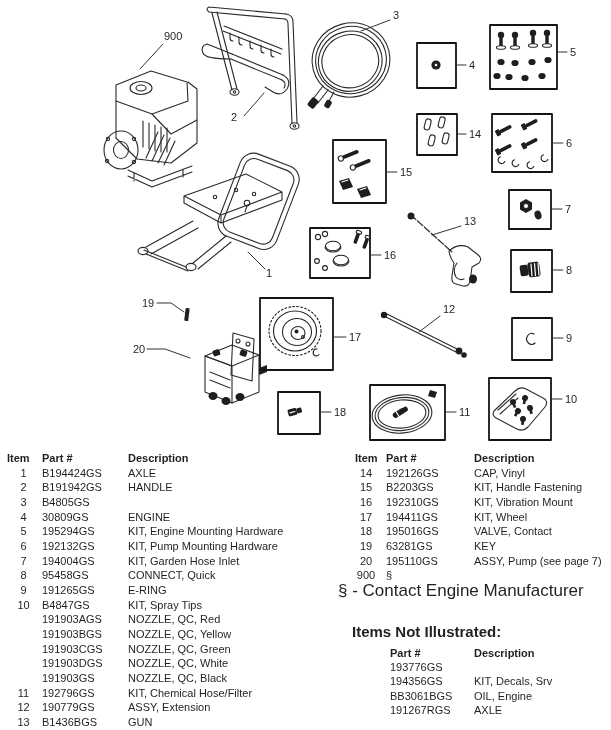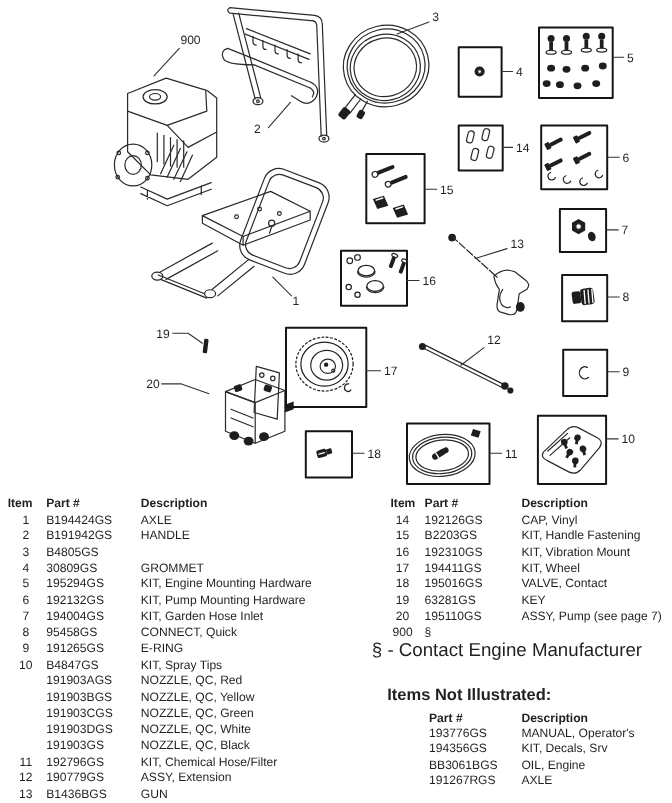--- a/index.html
+++ b/index.html
@@ -386,21 +386,21 @@
         </div>
 
         <div class="trow">
           <span class="c-item">3</span>
           <span class="c-part">B4805GS</span>
         </div>
 
         <div class="trow">
           <span class="c-item">4</span>
           <span class="c-part">30809GS</span>
-          <span class="c-desc">GROMMET</span>
+          <span class="c-desc">ENGINE</span>
         </div>
 
         <div class="trow">
           <span class="c-item">5</span>
           <span class="c-part">195294GS</span>
           <span class="c-desc">KIT, Engine Mounting Hardware</span>
         </div>
 
         <div class="trow">
           <span class="c-item">6</span>
@@ -544,21 +544,20 @@
   <div class="ni-title">Items Not Illustrated:</div>
   <div class="tbl ni-tbl">
     <div class="trow thead">
       <span class="c-part">Part #</span>
       <span class="c-desc">Description</span>
     </div>
     <div>
 
         <div class="trow">
           <span class="c-part">193776GS</span>
-          <span class="c-desc">MANUAL, Operator's</span>
         </div>
 
         <div class="trow">
           <span class="c-part">194356GS</span>
           <span class="c-desc">KIT, Decals, Srv</span>
         </div>
 
         <div class="trow">
           <span class="c-part">BB3061BGS</span>
           <span class="c-desc">OIL, Engine</span>

